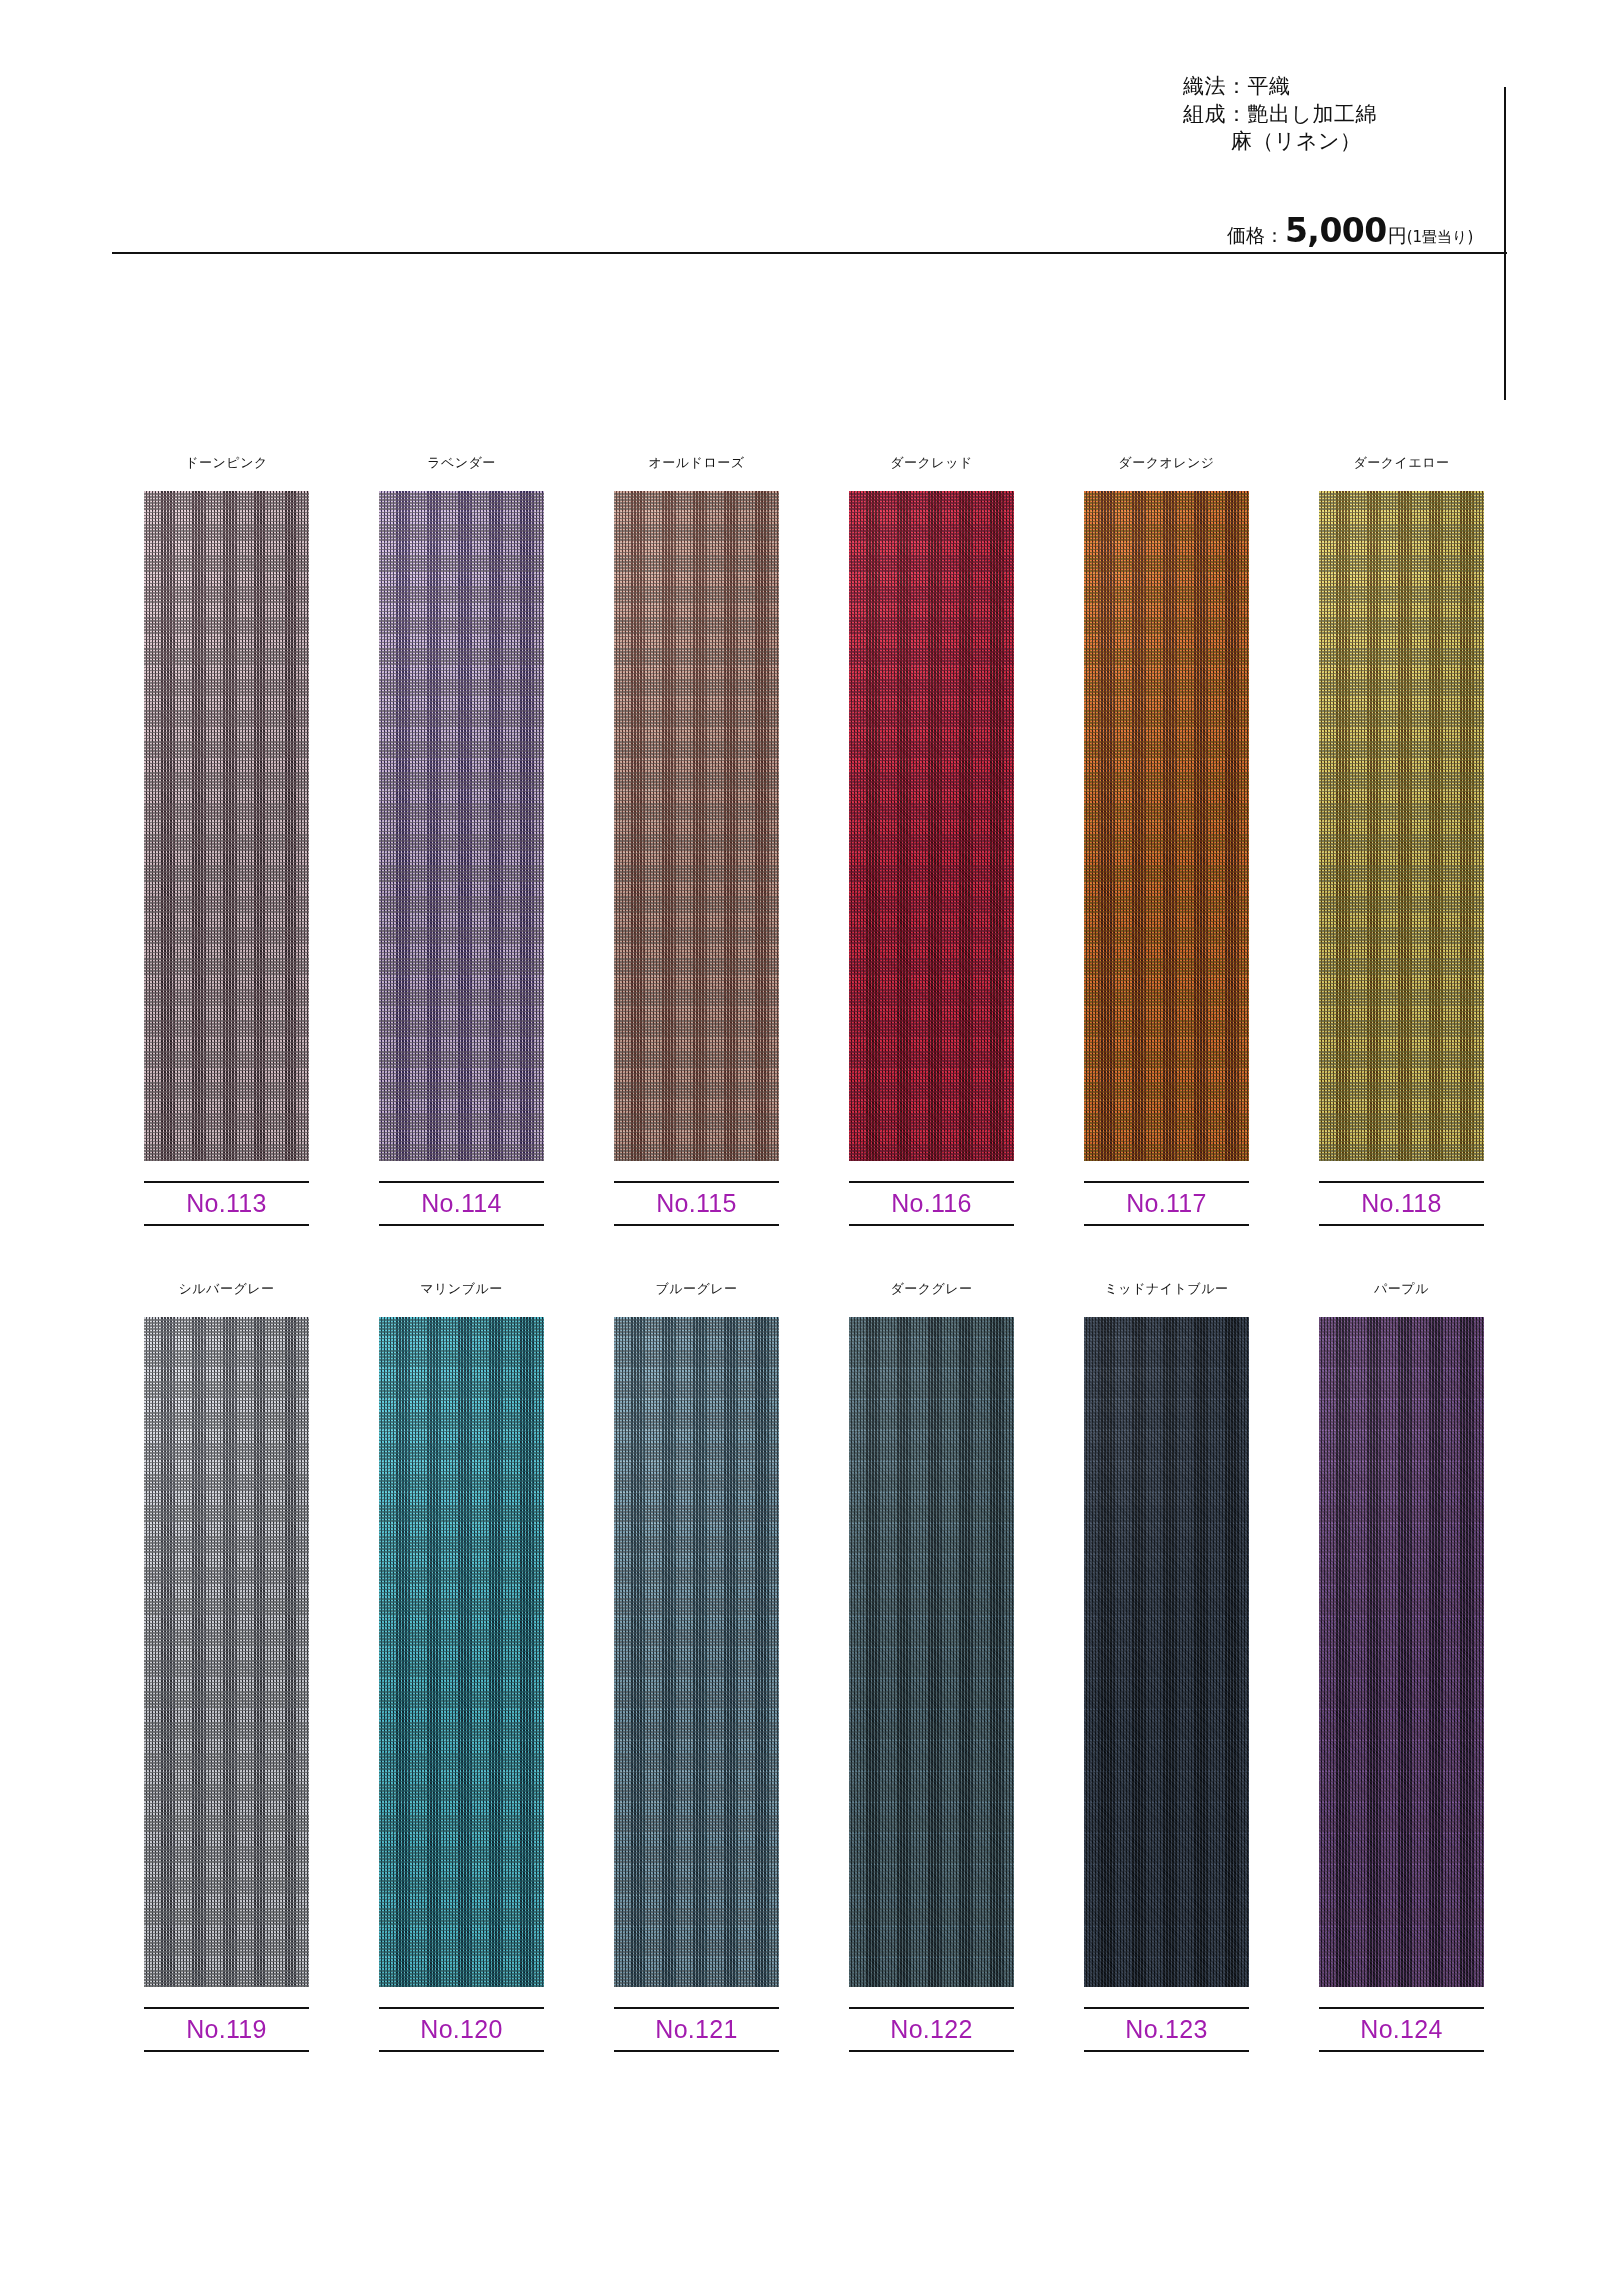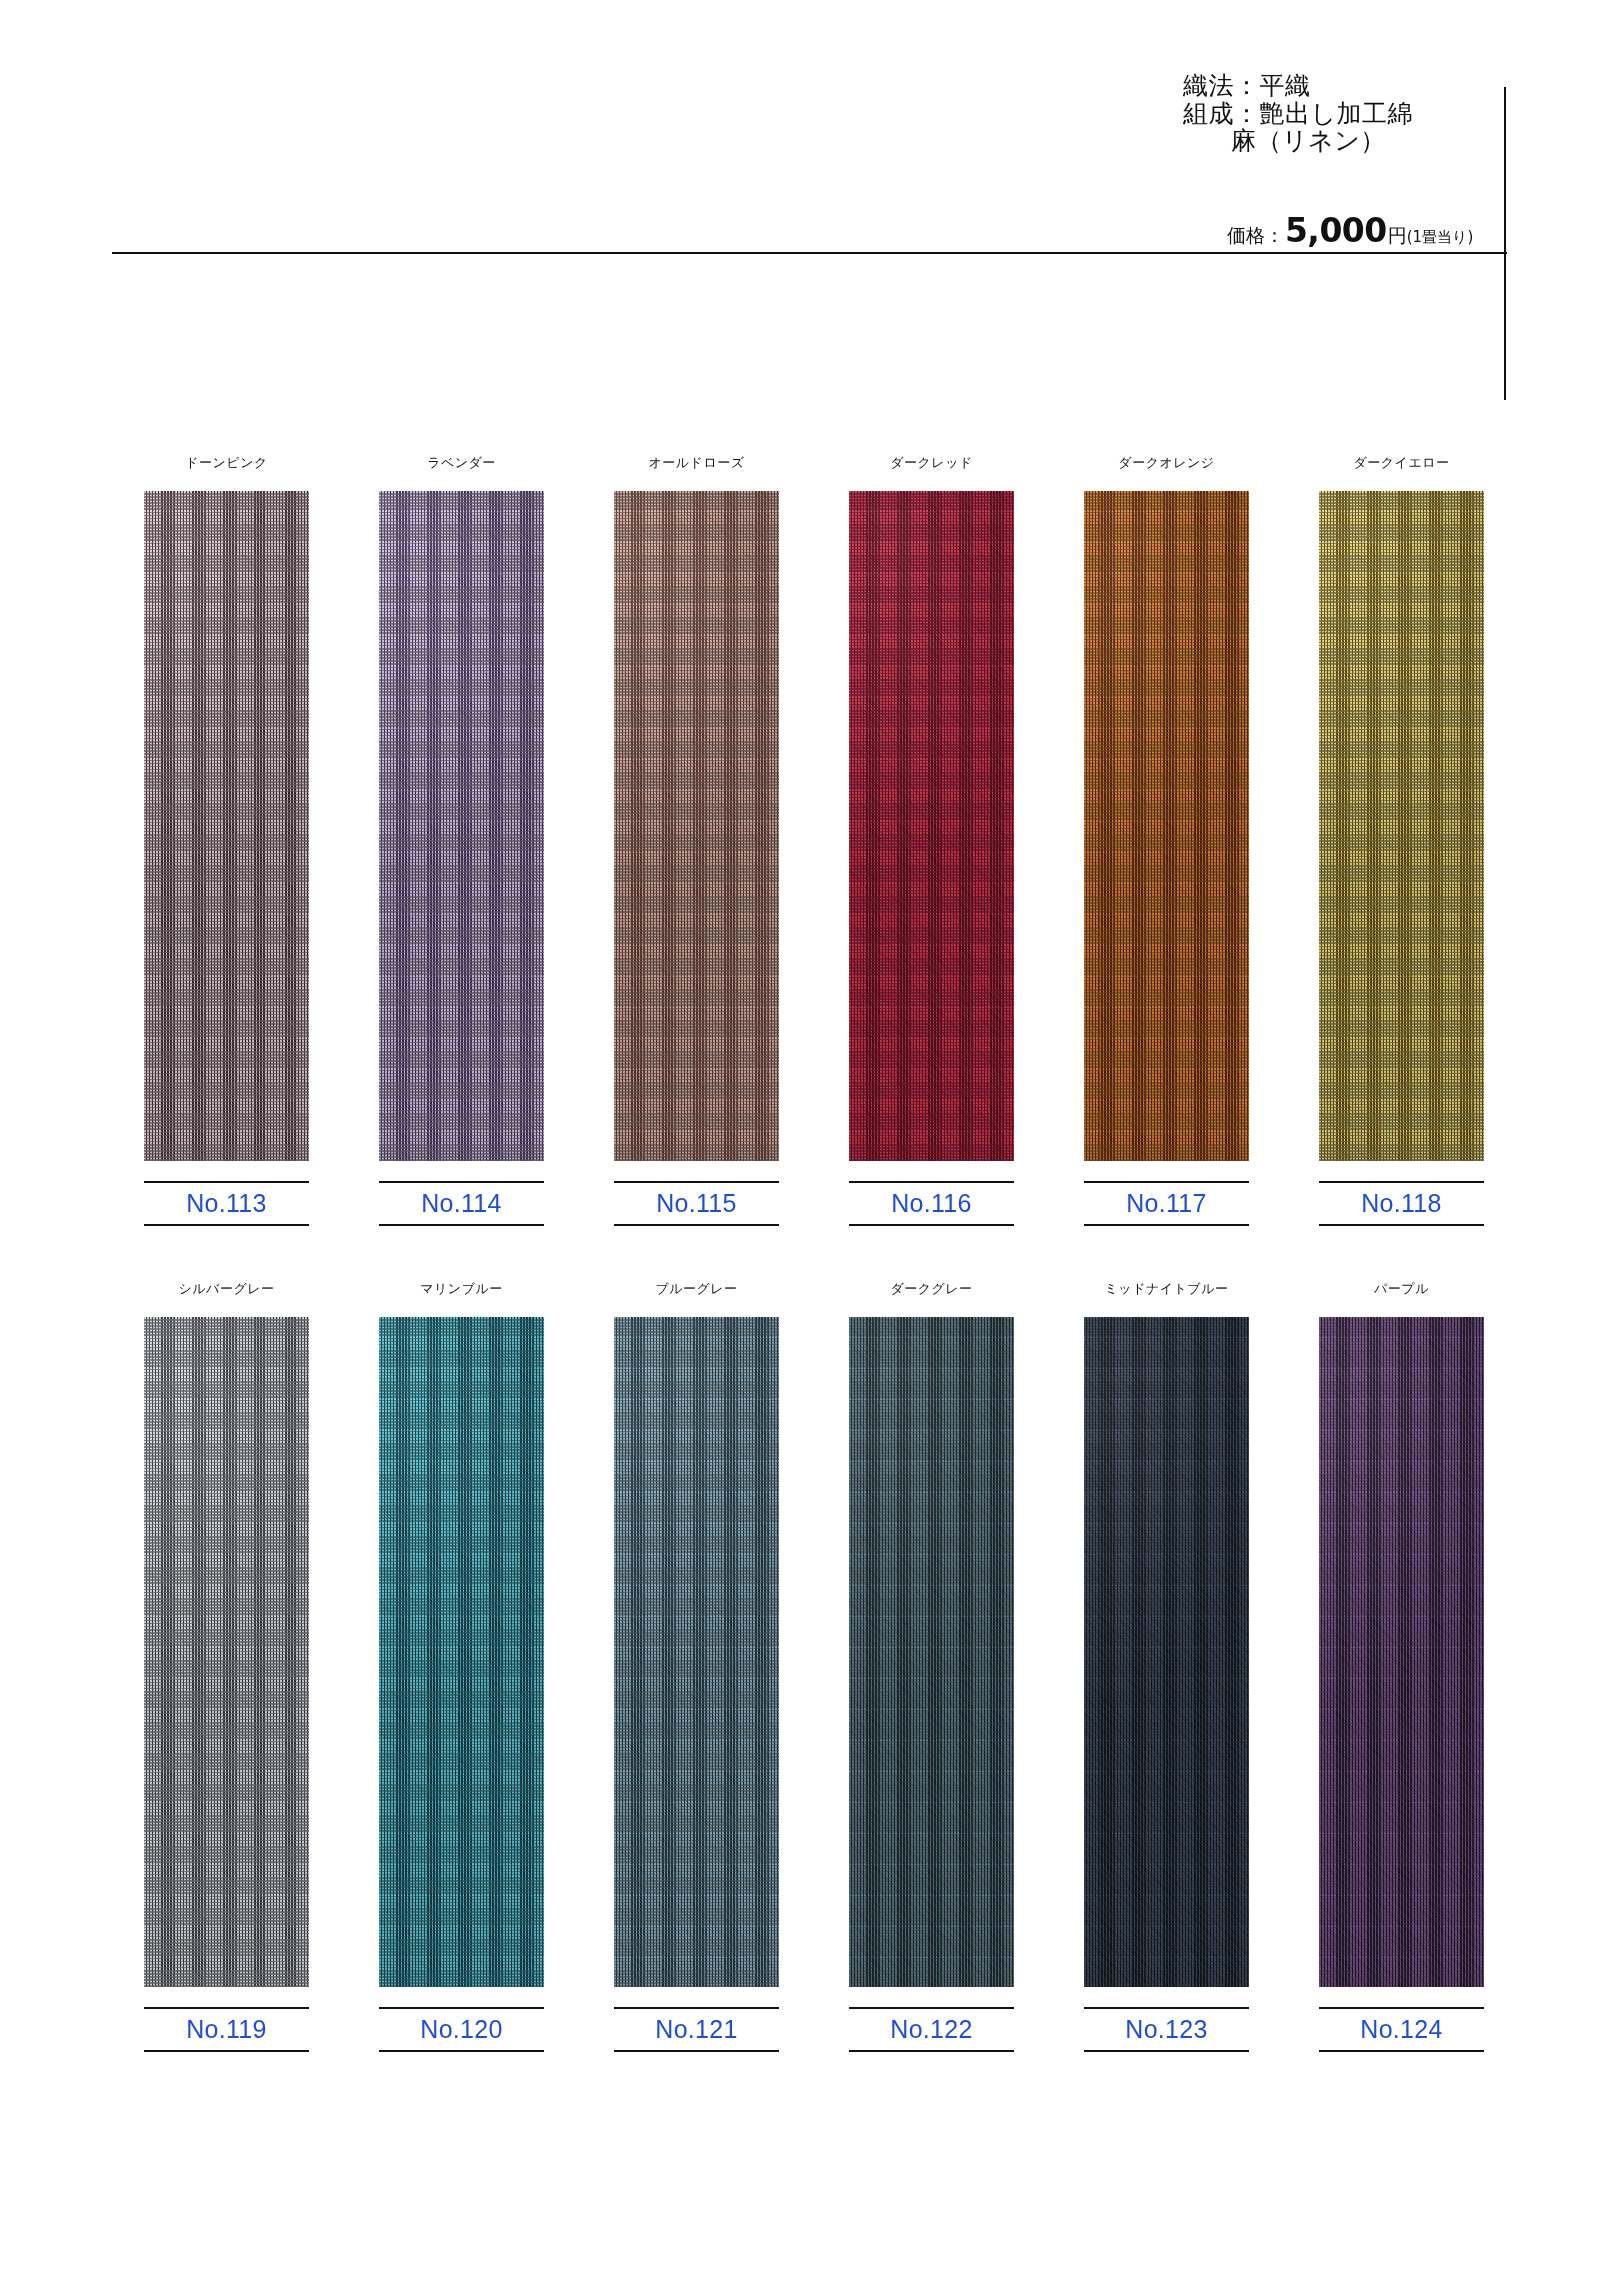--- a/index.html
+++ b/index.html
@@ -19,21 +19,21 @@
 
   
   #spec-block {
     position: absolute;
     left: 1183px;
     top: 72px;
     width: 312px;
   }
   #spec-block .spec-line {
     font-family: Liberation Sans, sans-serif;
-    font-size: 25px;
+    font-size: 21px;
     line-height: 27.5px;
     letter-spacing: 0.5px;
     white-space: pre;
     color: #111;
   }
   #spec-block .spec-indent {
     padding-left: 48px;
   }
   #price-line {
     position: absolute;
@@ -160,21 +160,21 @@
   .swatch-no {
     margin-top: 20px;
     width: 165px;
     border-top: 2.3px solid #111;
     border-bottom: 2.3px solid #111;
     text-align: center;
     font-family: "Liberation Sans", sans-serif;
     font-size: 25px;
     letter-spacing: 0.3px;
     padding: 6.4px 0 5.5px;
-    color: #1d4ed8;
+    color: #a21caf;
   }
 </style>
 </head>
 <body>
 
 <div id="spec-block">
   <div class="spec-line">織法：平織</div>
   <div class="spec-line">組成：艶出し加工綿</div>
   <div class="spec-line spec-indent">麻（リネン）</div>
 </div>

